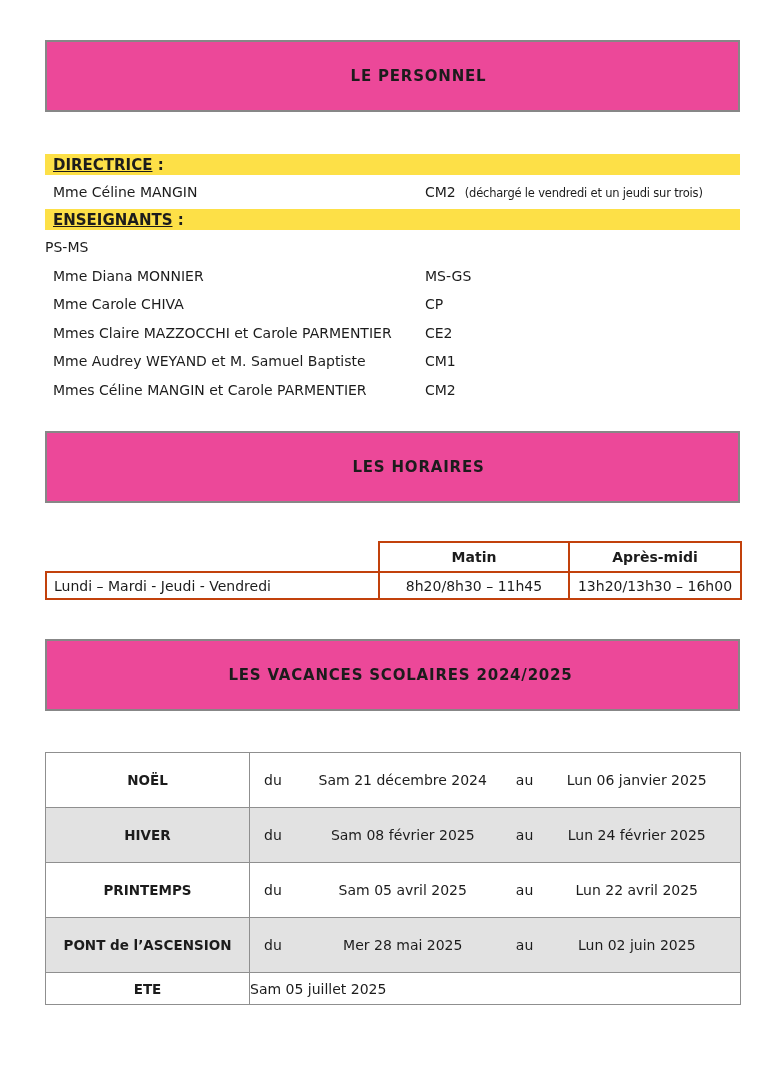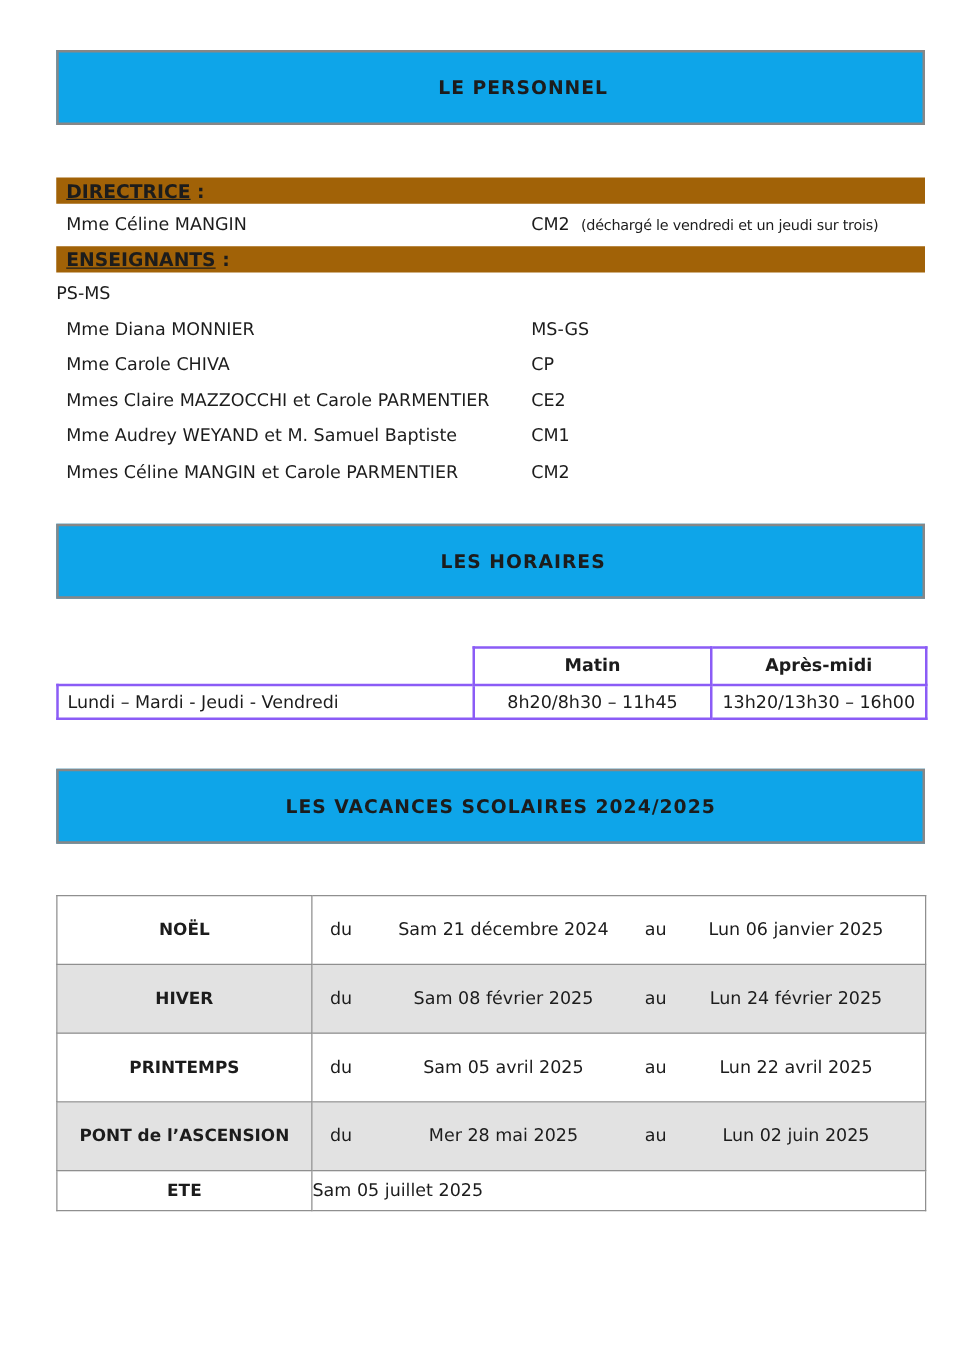--- a/index.html
+++ b/index.html
@@ -5,50 +5,50 @@
   html,body { margin:0; padding:0; }
   body {
     width:768px; height:1086px; background:#ffffff; overflow:hidden;
     font-family:"DejaVu Sans", "Liberation Sans", sans-serif;
     color:#1c1c1c; -webkit-font-smoothing:antialiased;
   }
   .content { padding:0 28px 0 45px; width:695px; box-sizing:content-box; }
 
   
   .gbox {
-    box-sizing:border-box; width:695px; height:60px;
-    background:#0ea5e9; border:2px solid #878787;
+    box-sizing:border-box; width:695px; height:72px;
+    background:#ec4899; border:2px solid #878787;
     display:flex; align-items:center; justify-content:center;
   }
   .gbox-title { font-weight:bold; font-size:15px; letter-spacing:0.8px; white-space:pre; }
   .shift-lg { transform:translateX(26px); }
   .shift-sm { transform:translateX(8px); }
 
   
   .band {
-    box-sizing:border-box; width:695px; height:21px; background:#a16207;
+    box-sizing:border-box; width:695px; height:21px; background:#fde047;
     display:flex; align-items:center; padding-left:8px;
     font-weight:bold; font-size:15px;
   }
   .band .u { text-decoration:underline; }
   .band .colon { white-space:pre; }
 
   
   .person-row { display:flex; align-items:center; font-size:14px; }
   .pname { width:380px; padding-left:8px; box-sizing:border-box; }
   .pclasse { display:flex; align-items:baseline; }
   .directrice-row { height:27px; margin-top:3px; }
   .note { font-size:11.5px; margin-left:9px; letter-spacing:-0.2px; }
   .teachers { margin-top:3px; }
   .teachers .person-row { height:28.5px; }
 
   
   table { border-collapse:collapse; table-layout:fixed; }
   .horaires { width:695px; margin-top:38px; }
-  .horaires td { border:2px solid #8b5cf6; font-size:14px; text-align:center; padding:0; }
+  .horaires td { border:2px solid #c2410c; font-size:14px; text-align:center; padding:0; }
   .horaires .h-empty { border:none; }
   .horaires .h-head td, .horaires td.h-col { font-weight:bold; }
   .horaires .h-head { height:30px; }
   .horaires .h-data { height:27px; }
   .horaires .h-days { text-align:left; padding-left:7px; }
 
   
   .vacances { width:695px; margin-top:41px; }
   .vacances td { border:1px solid #8f8f8f; font-size:14px; padding:0; }
   .vacances .v-gray td { background:#e2e2e2; }

